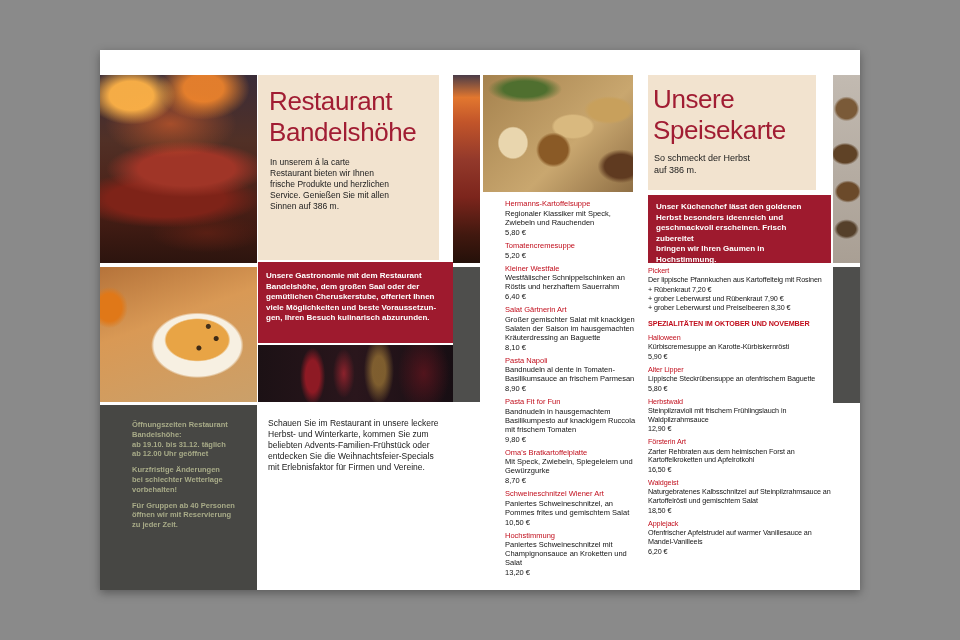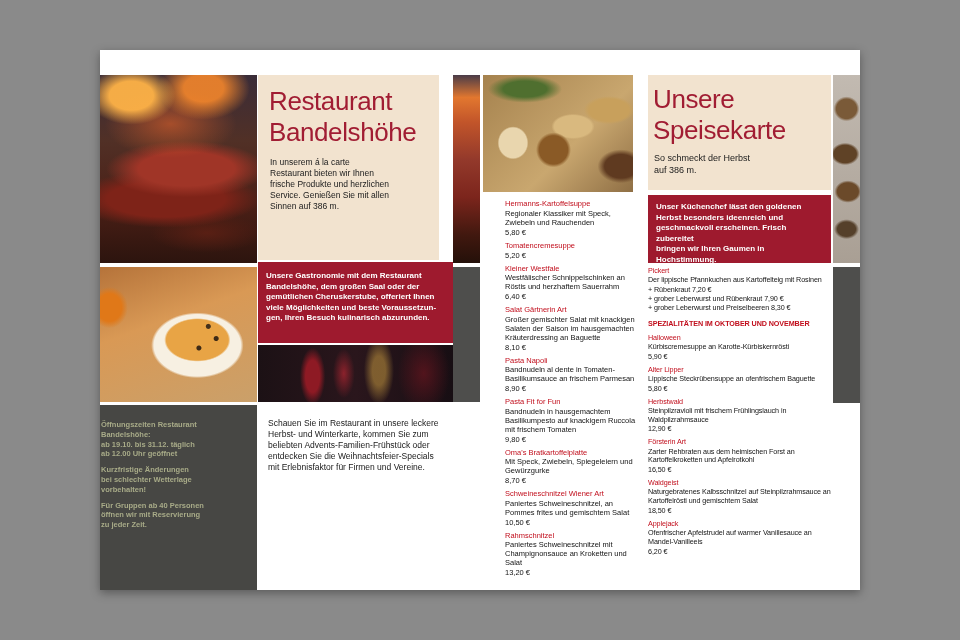--- a/index.html
+++ b/index.html
@@ -46,32 +46,32 @@
     radial-gradient(ellipse 75% 9% at 55% 62%,#6b4a2a 0 52%,transparent 66%),
     radial-gradient(ellipse 70% 8% at 50% 82%,#55402a 0 48%,transparent 66%),
     linear-gradient(180deg,#c2bab1,#a99f94)}
 
   .charcoal{position:absolute;background:#4e4e4c}
   .charcoal-l{left:353px;top:217px;width:27px;height:135px}
   .charcoal-r{left:733px;top:217px;width:27px;height:136px}
 
   .cream{position:absolute;background:#f2e3cf;box-sizing:border-box}
   .cream-l{left:158px;top:25px;width:181px;height:185px;padding:11px 10px 0 11px}
-  .cream-r{left:548px;top:25px;width:183px;height:115px;padding:9px 10px 0 5px}
+  .cream-r{left:548px;top:25px;width:168px;height:115px;padding:9px 10px 0 5px}
   h1.title{font-size:26px;line-height:31px;font-weight:400;color:#a11d33;margin:0;letter-spacing:-.4px}
   .intro{font-size:8.5px;line-height:11px;color:#202020;margin:9px 0 0 1px}
   .subtitle{font-size:9px;line-height:11.5px;color:#1b1b1b;margin:7px 0 0 1px}
 
   .redbox{position:absolute;background:#9e1a2e;color:#ffffff;font-size:8px;line-height:10.6px;font-weight:700;box-sizing:border-box}
   .redbox-l{left:158px;top:212px;width:195px;height:81px;padding:9px 8px}
   .redbox-r{left:548px;top:145px;width:183px;height:68px;padding:7px 8px}
 
   .outro{position:absolute;left:160px;top:360px;width:200px;font-size:8.5px;line-height:11px;color:#202020;margin:8px}
 
-  .hours{position:absolute;left:0;top:355px;width:157px;height:185px;background:#474744;color:#a8ab88;font-size:7.5px;line-height:9.8px;font-weight:700;box-sizing:border-box;padding:15px 12px 0 1px}
+  .hours{position:absolute;left:0;top:355px;width:157px;height:185px;background:#474744;color:#a8ab88;font-size:7.5px;line-height:9.8px;font-weight:700;box-sizing:border-box;padding:15px 12px 0 32px}
   .hours p{margin:0 0 6px}
 
   .menu{position:absolute;color:#141414}
   .menu-l{left:405px;top:149px;width:131px;font-size:7.5px;line-height:9px}
   .menu-r{left:548px;top:217px;width:188px;font-size:7.2px;line-height:8.8px;letter-spacing:-.1px}
   .mi{margin:0 0 4px}
   .mi-name{color:#c10e1c;font-weight:400}
   .mi-desc{margin-top:.5px}
   .mi-price{margin-top:1px}
   .sec-head{color:#c10e1c;font-weight:700;margin:7px 0 5px}
@@ -156,21 +156,21 @@
       <div class="mi-name">Oma's Bratkartoffelplatte</div>
       <div class="mi-desc">Mit Speck, Zwiebeln, Spiegeleiern und Gewürzgurke</div>
       <div class="mi-price">8,70 €</div>
     </div>
     <div class="mi">
       <div class="mi-name">Schweineschnitzel Wiener Art</div>
       <div class="mi-desc">Paniertes Schweineschnitzel, an Pommes frites und gemischtem Salat</div>
       <div class="mi-price">10,50 €</div>
     </div>
     <div class="mi">
-      <div class="mi-name">Rahmschnitzel</div>
+      <div class="mi-name">Hochstimmung</div>
       <div class="mi-desc">Paniertes Schweineschnitzel mit Champignonsauce an Kroketten und Salat</div>
       <div class="mi-price">13,20 €</div>
     </div>
   </div>
 
   <div class="cream cream-r">
     <h1 class="title"><span>Unsere</span><br><span>Speisekarte</span></h1>
     <p class="subtitle pre">So schmeckt der Herbst
 auf 386 m.</p>
   </div>

